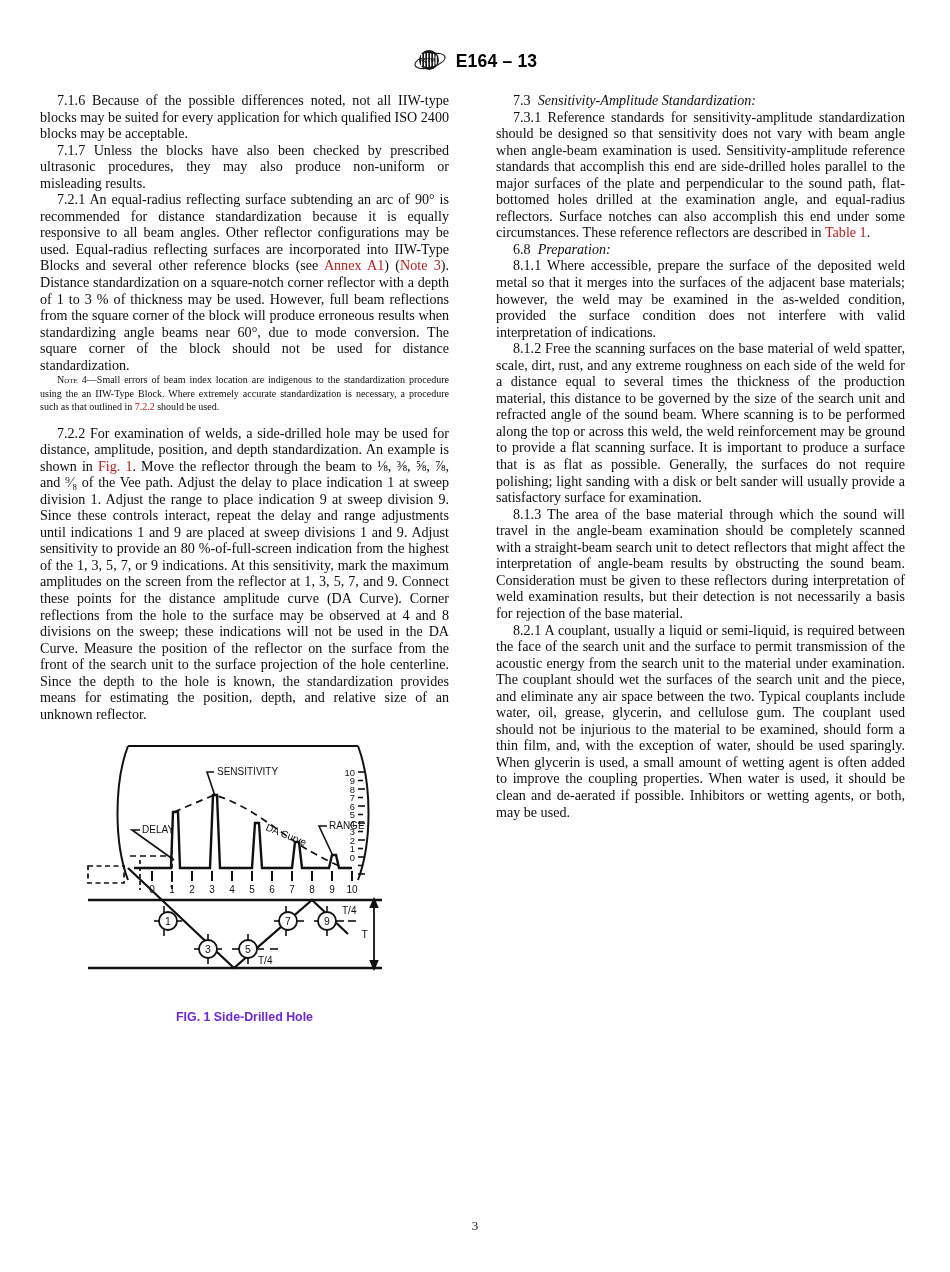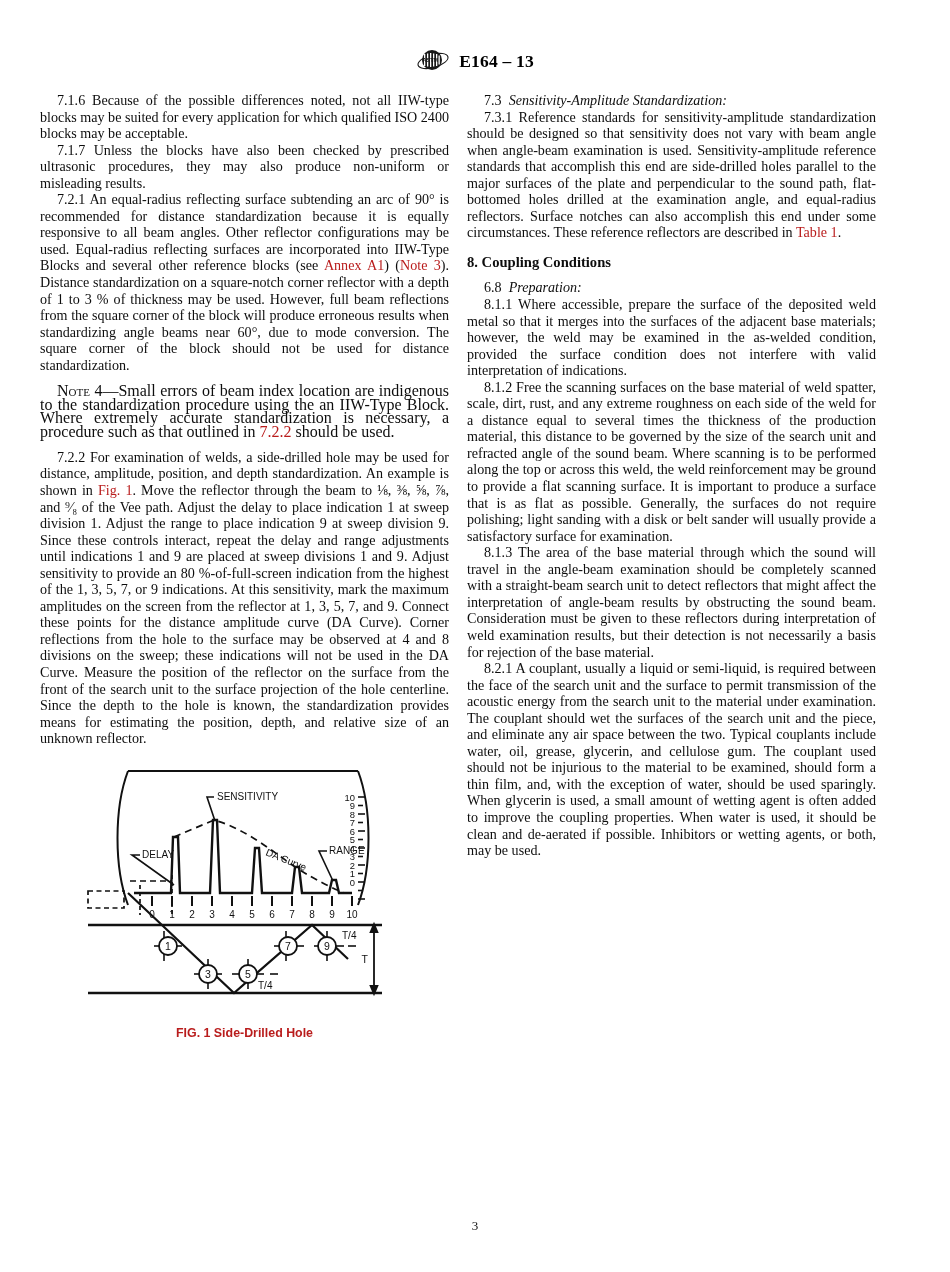--- a/index.html
+++ b/index.html
@@ -27,41 +27,41 @@
     justify-content: center;
     gap: 9px;
     height: 34px;
   }
   .astm-logo {
     width: 34px;
     height: 26px;
     display: block;
   }
   .header-title {
-    font-family: Liberation Serif, serif;
+    font-family: Liberation Sans, sans-serif;
     font-weight: bold;
     font-size: 17.5px;
     letter-spacing: 0.2px;
     color: #000;
     white-space: nowrap;
   }
 
   
   .col {
     position: absolute;
     top: 92px;
     width: 409px;
     font-size: 14.1px;
     line-height: 16.55px;
     text-align: justify;
     text-justify: inter-word;
     hyphens: none;
   }
   .col-left  { left: 40px; }
-  .col-right { left: 467px; }
+  .col-right { left: 496px; }
 
   p {
     margin: 0;
     text-indent: 17px;
   }
 
   .sec-italic {
     font-style: italic;
   }
   .num {
@@ -78,24 +78,23 @@
   }
   .gap-small  { margin-top: 6px; }
 
   a.xref, .xref {
     color: #b91c1c;
     text-decoration: none;
   }
 
   
   .note {
-    font-size: 16px;
+    font-size: 10px;
     line-height: 13.4px;
     text-indent: 17px;
-    margin-top: 11px;
     margin-bottom: 11px;
     text-align: justify;
   }
   .smallcaps {
     font-variant: small-caps;
   }
 
   
   .figure-wrap {
     margin-top: 16px;
@@ -105,22 +104,22 @@
     display: block;
     width: 318px;
     margin: 0 auto;
   }
   .fig-caption {
     font-family: "Liberation Sans", "DejaVu Sans", sans-serif;
     font-weight: bold;
     font-size: 12.4px;
     text-align: center;
     text-indent: 0;
-    margin-top: 12px;
-    color: #b91c1c;
+    margin-top: 21px;
+    color: #6d28d9;
   }
 
   
   .page-number {
     position: absolute;
     bottom: 38px;
     left: 0;
     width: 950px;
     text-align: center;
     font-size: 13px;
@@ -335,21 +334,20 @@
 
 <div class="col col-right">
 
   <p>
     <span class="num">7.3</span><span>&nbsp;&nbsp;</span><span class="sec-italic">Sensitivity-Amplitude Standardization:</span>
   </p>
 
   <p><span>7.3.1 Reference standards for sensitivity-amplitude standardization should be designed so that sensitivity does not vary with beam angle when angle-beam examination is used. Sensitivity-amplitude reference standards that accomplish this end are side-drilled holes parallel to the major surfaces of the plate and perpendicular to the sound path, flat-bottomed holes drilled at the examination angle, and equal-radius reflectors. Surface notches can also accomplish this end under some circumstances. These reference reflectors are described in </span><a class="xref" href="#">Table 1</a><span>.</span></p>
 
 
-  <p class="sec-heading">8. Coupling Conditions</p>
 
   <p>
     <span class="num">6.8</span><span>&nbsp;&nbsp;</span><span class="sec-italic">Preparation:</span>
   </p>
 
   <p>8.1.1 Where accessible, prepare the surface of the deposited weld metal so that it merges into the surfaces of the adjacent base materials; however, the weld may be examined in the as-welded condition, provided the surface condition does not interfere with valid interpretation of indications.</p>
   <p>8.1.2 Free the scanning surfaces on the base material of weld spatter, scale, dirt, rust, and any extreme roughness on each side of the weld for a distance equal to several times the thickness of the production material, this distance to be governed by the size of the search unit and refracted angle of the sound beam. Where scanning is to be performed along the top or across this weld, the weld reinforcement may be ground to provide a flat scanning surface. It is important to produce a surface that is as flat as possible. Generally, the surfaces do not require polishing; light sanding with a disk or belt sander will usually provide a satisfactory surface for examination.</p>
   <p>8.1.3 The area of the base material through which the sound will travel in the angle-beam examination should be completely scanned with a straight-beam search unit to detect reflectors that might affect the interpretation of angle-beam results by obstructing the sound beam. Consideration must be given to these reflectors during interpretation of weld examination results, but their detection is not necessarily a basis for rejection of the base material.</p>
 
 

